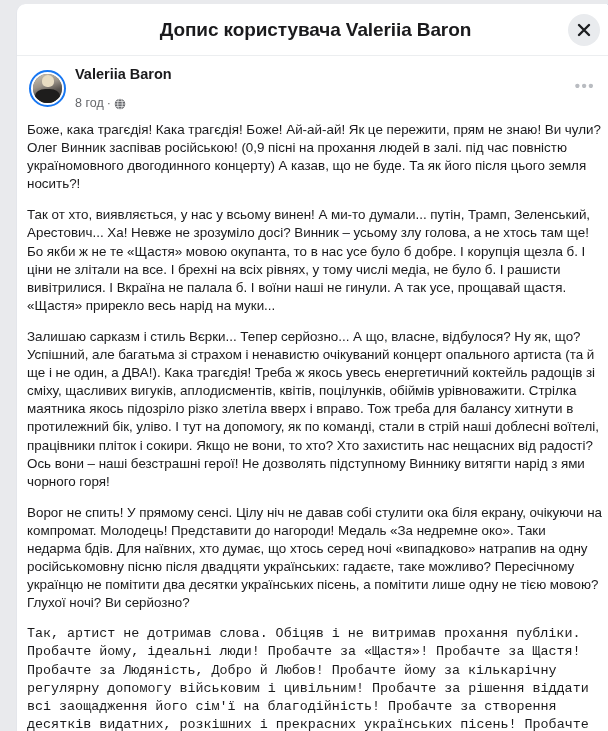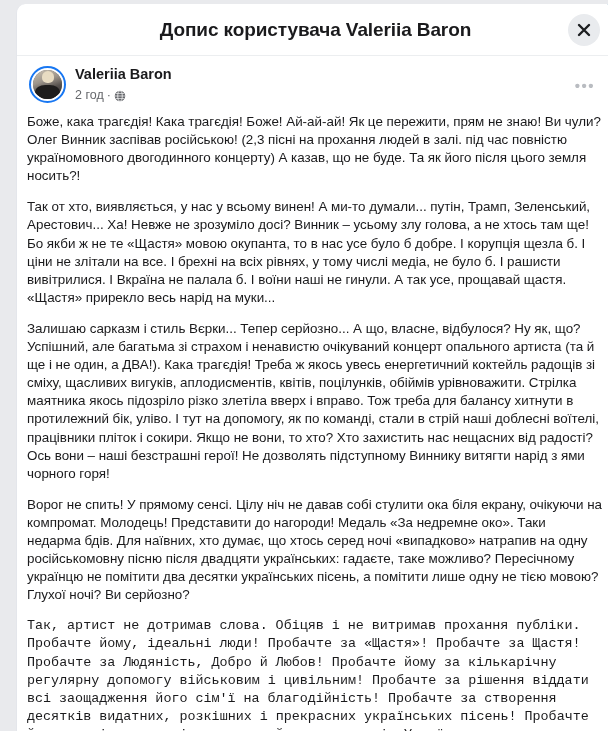--- a/index.html
+++ b/index.html
@@ -109,21 +109,21 @@
     width: 84%; height: 56%;
     border-radius: 42% 42% 0 0;
     background: #1e1d1c;
   }
 
   .author-meta {
     margin-left: 9px;
     display: flex;
     flex-direction: column;
     justify-content: center;
-    gap: 5px;
+    gap: 13px;
   }
 
   .author-name {
     font-size: 14.5px;
     font-weight: bold;
     color: #1a1a1c;
     line-height: 17px;
   }
 
   .author-sub {
@@ -194,35 +194,35 @@
         <div class="av-bg"></div>
         <div class="av-hair"></div>
         <div class="av-body"></div>
       </div>
     </div>
 
     <div class="author-meta">
       <div class="author-name">Valeriia Baron</div>
 
       <div class="author-sub">
-        <span>2 год</span>
+        <span>8 год</span>
         <span class="dot-sep">·</span>
         <svg width="12" height="12" viewBox="0 0 16 16">
           <circle cx="8" cy="8" r="7" fill="#65676b"></circle>
           <ellipse cx="8" cy="8" rx="3" ry="7" fill="none" stroke="#ffffff" stroke-width="1"></ellipse>
           <path d="M1.2 8 H14.8 M2.4 4.6 H13.6 M2.4 11.4 H13.6" stroke="#ffffff" stroke-width="0.9"></path>
         </svg>
       </div>
     </div>
 
     <button class="menu-button">•••</button>
   </div>
 
   <div class="post-body">
-    <p class="post-paragraph">Боже, кака трагєдія! Кака трагєдія! Боже! Ай-ай-ай! Як це пережити, прям не знаю! Ви чули? Олег Винник заспівав російською! (2,3 пісні на прохання людей в залі. під час повністю україномовного двогодинного концерту) А казав, що не буде. Та як його після цього земля носить?!</p>
+    <p class="post-paragraph">Боже, кака трагєдія! Кака трагєдія! Боже! Ай-ай-ай! Як це пережити, прям не знаю! Ви чули? Олег Винник заспівав російською! (0,9 пісні на прохання людей в залі. під час повністю україномовного двогодинного концерту) А казав, що не буде. Та як його після цього земля носить?!</p>
     <p class="post-paragraph">Так от хто, виявляється, у нас у всьому винен! А ми-то думали... путін, Трамп, Зеленський, Арестович... Ха! Невже не зрозуміло досі? Винник – усьому злу голова, а не хтось там ще! Бо якби ж не те «Щастя» мовою окупанта, то в нас усе було б добре. І корупція щезла б. І ціни не злітали на все. І брехні на всіх рівнях, у тому числі медіа, не було б. І рашисти вивітрилися. І Вкраїна не палала б. І воїни наші не гинули. А так усе, прощавай щастя. «Щастя» прирекло весь нарід на муки...</p>
     <p class="post-paragraph">Залишаю сарказм і стиль Вєрки... Тепер серйозно... А що, власне, відбулося? Ну як, що? Успішний, але багатьма зі страхом і ненавистю очікуваний концерт опального артиста (та й ще і не один, а ДВА!).  Кака трагєдія! Треба ж якось увесь енергетичний коктейль радощів зі сміху, щасливих вигуків, аплодисментів, квітів, поцілунків, обіймів урівноважити. Стрілка маятника якось підозріло різко злетіла вверх і вправо. Тож треба для балансу хитнути в протилежний бік, уліво. І тут на допомогу, як по команді, стали в стрій наші доблесні воїтелі, працівники пліток і сокири. Якщо не вони, то хто? Хто захистить нас нещасних від радості? Ось вони – наші безстрашні герої! Не дозволять підступному Виннику витягти нарід з ями чорного горя!</p>
     <p class="post-paragraph"> Ворог не спить! У прямому сенсі.  Цілу ніч не давав собі стулити ока біля екрану, очікуючи на компромат. Молодець! Представити до нагороди! Медаль «За недремне око». Таки недарма бдів. Для наївних, хто думає, що хтось серед ночі «випадково» натрапив на одну російськомовну пісню після двадцяти українських: гадаєте, таке можливо? Пересічному українцю не помітити два десятки українських пісень, а помітити лише одну не тією мовою? Глухої ночі?  Ви серйозно?</p>
     <p class="post-paragraph">Так, артист не дотримав слова. Обіцяв і не витримав прохання публіки. Пробачте йому, ідеальні люди! Пробачте за «Щастя»! Пробачте за Щастя! Пробачте за Людяність, Добро й Любов! Пробачте йому за кількарічну регулярну допомогу військовим і цивільним! Пробачте за рішення віддати всі заощадження його сім'ї на благодійність! Пробачте за створення десятків видатних, розкішних і прекрасних українських пісень! Пробачте йому за підтримку рідного краю й популяризацію України на теренах Європи!</p>
 
   </div>
 
 </div>
 
 </body></html>

